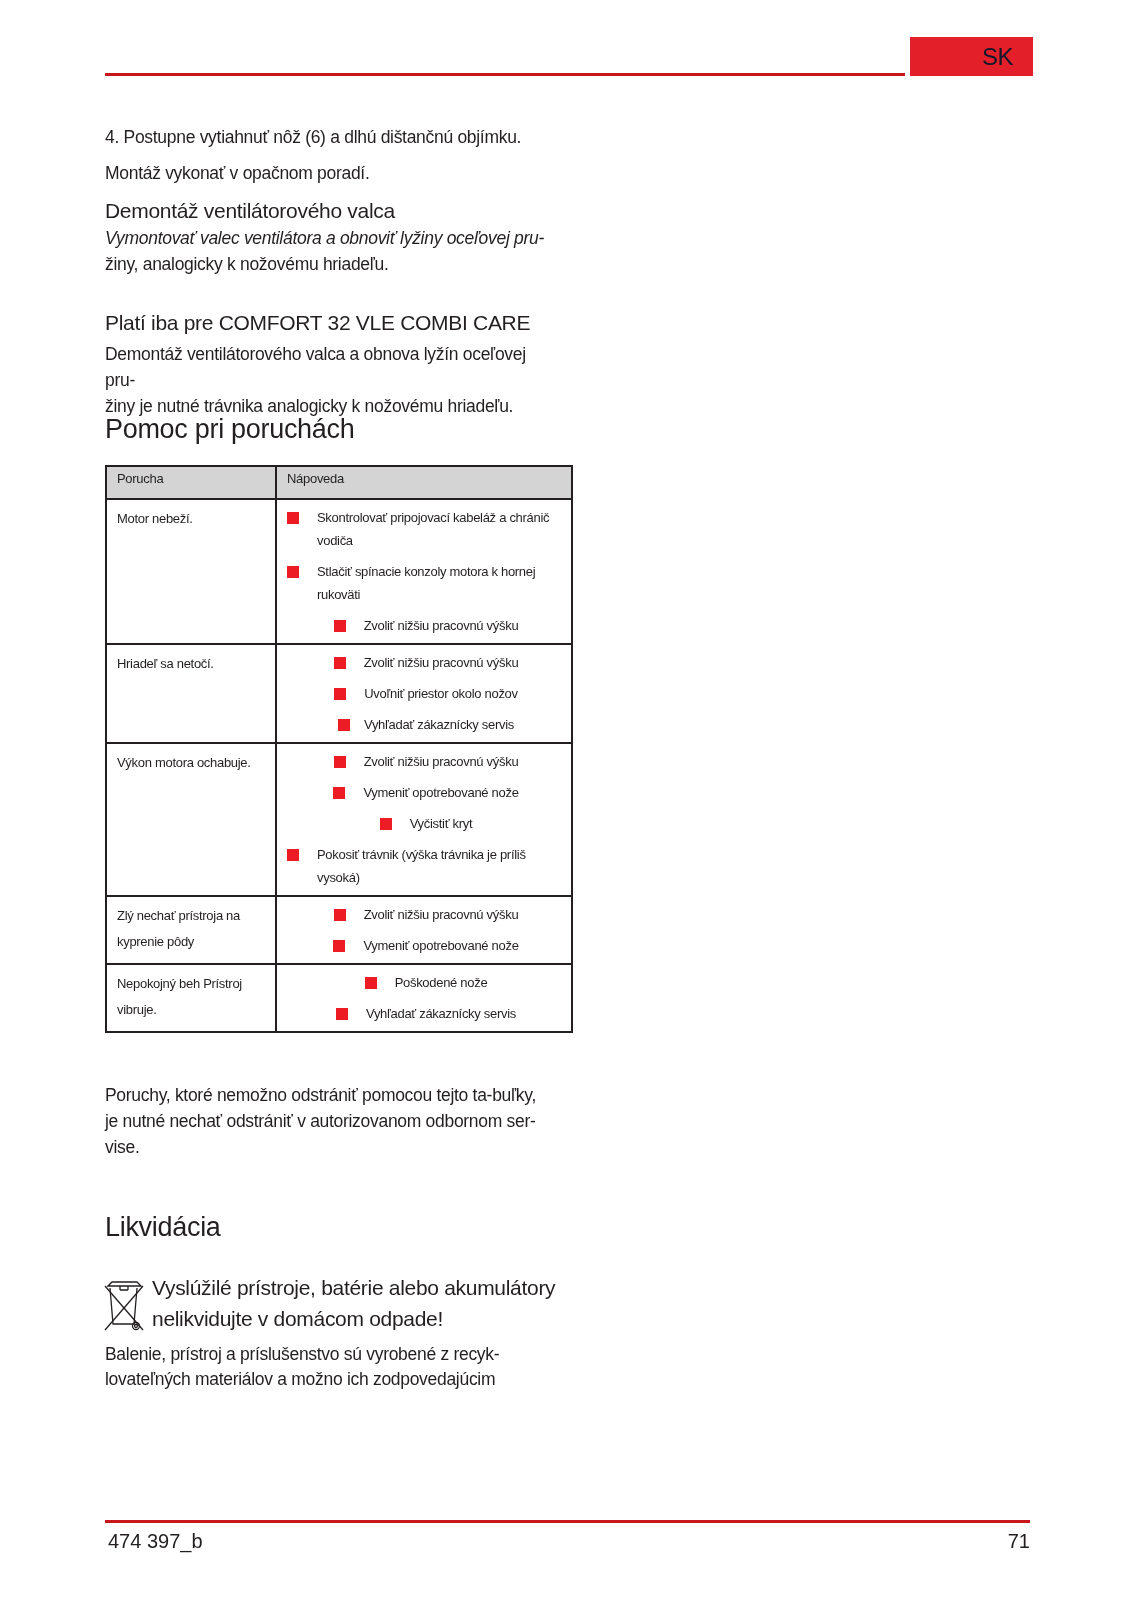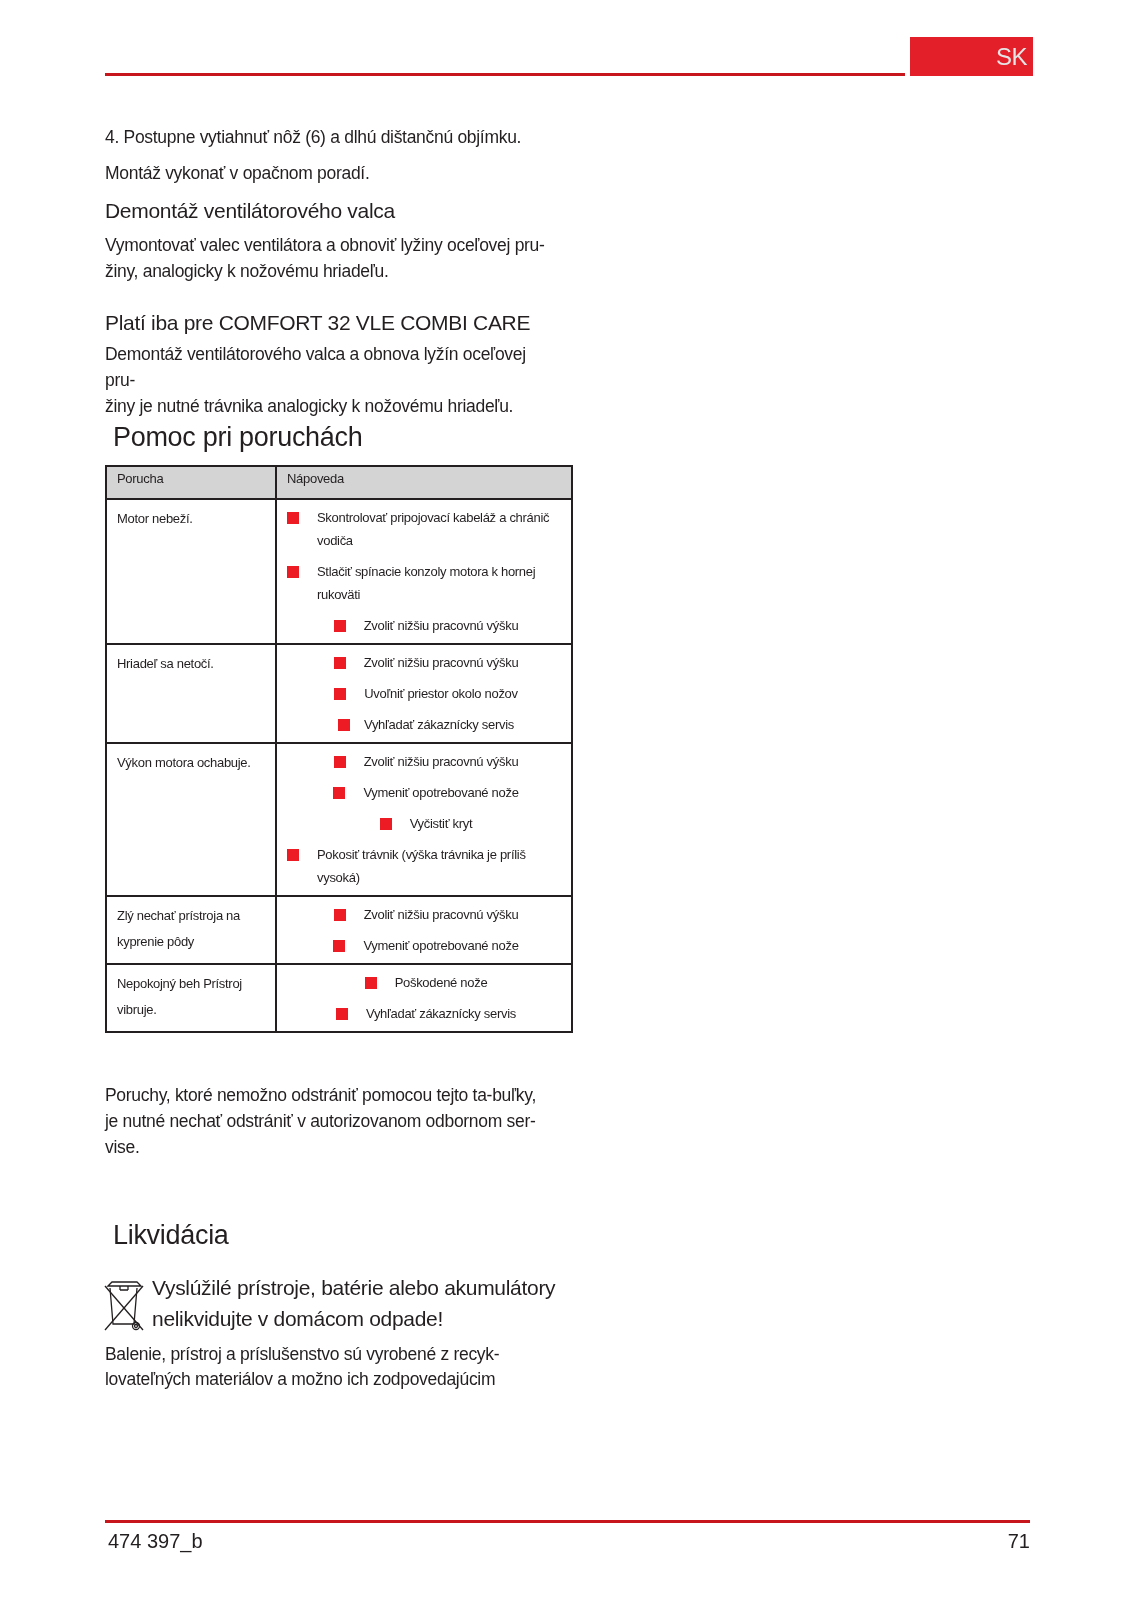--- a/index.html
+++ b/index.html
@@ -3,28 +3,28 @@
   <meta charset="utf-8">
   <style>
     html, body { margin: 0; padding: 0; background: #ffffff; }
     body {
       width: 1128px; height: 1601px; position: relative; overflow: hidden;
       font-family: "Liberation Sans", sans-serif; color: #231f20;
     }
     .hdr-line { position: absolute; left: 105px; top: 73px; width: 800px; height: 3px; background: #c8161d; }
     .lang-tab {
       position: absolute; left: 910px; top: 37px; width: 123px; height: 39px;
-      background: #e3202a; color: #e5e5e5; font-size: 24px;
-      display: flex; align-items: center; justify-content: flex-end; padding-right: 6px; box-sizing: border-box;
+      background: #e3202a; color: #0f172a; font-size: 24px;
+      display: flex; align-items: center; justify-content: flex-end; padding-right: 20px; box-sizing: border-box;
       letter-spacing: -0.5px;
     }
     .col { position: absolute; left: 105px; width: 450px; }
     .p { font-size: 17.5px; line-height: 26px; margin: 0; letter-spacing: -0.3px; transform-origin: left; }
     .h3 { font-size: 21px; line-height: 28px; margin: 0; letter-spacing: -0.3px; }
-    .h2 { font-size: 27px; line-height: 34px; margin: 8px; letter-spacing: -0.3px; }
+    .h2 { font-size: 27px; line-height: 34px; margin: 0; letter-spacing: -0.3px; }
     table.trouble {
       position: absolute; left: 105px; top: 465px; width: 468px;
       border-collapse: collapse; font-size: 13px; letter-spacing: -0.3px;
     }
     table.trouble th, table.trouble td { border: 2.5px solid #231f20; vertical-align: top; text-align: left; }
     table.trouble th { background: #d4d4d4; font-weight: normal; height: 33px; padding: 4px 10px 0 10px; box-sizing: border-box; }
     table.trouble td.fault { width: 148px; padding: 6px 10px 6px 10px; line-height: 26px; }
     table.trouble td.help { padding: 4px 6px 4px 10px; }
     .bullet { display: flex; align-items: flex-start; line-height: 23px; margin: 2px 0 8px 0; justify-content: center; }
     .bullet:last-child { margin-bottom: 2px; }
@@ -43,21 +43,21 @@
     <span>SK</span>
   </div>
 
 <div class="col" style="top:124px;">
   <p class="p">4.  Postupne vytiahnuť nôž (6) a dlhú dištančnú objímku.</p>
   <p class="p" style="margin-top:10px;">Montáž vykonať v opačnom poradí.</p>
 </div>
 
 <div class="col" style="top:197px;">
   <p class="h3">Demontáž ventilátorového valca</p>
-  <p class="p" style="margin-top:7px;">Vymontovať valec ventilátora a obnoviť lyžiny oceľovej pru-</p>
+  <p class="p" style="margin-top:0;font-style:italic;">Vymontovať valec ventilátora a obnoviť lyžiny oceľovej pru-</p>
   <p class="p">žiny, analogicky k nožovému hriadeľu.</p>
 </div>
 
 <div class="col" style="top:309px;">
   <p class="h3">Platí iba pre COMFORT 32 VLE COMBI CARE</p>
   <p class="p" style="margin-top:4px;">Demontáž ventilátorového valca a obnova lyžín oceľovej pru-</p>
   <p class="p">žiny je nutné trávnika analogicky k nožovému hriadeľu.</p>
 </div>
 
 <div class="col" style="top:412px;">

